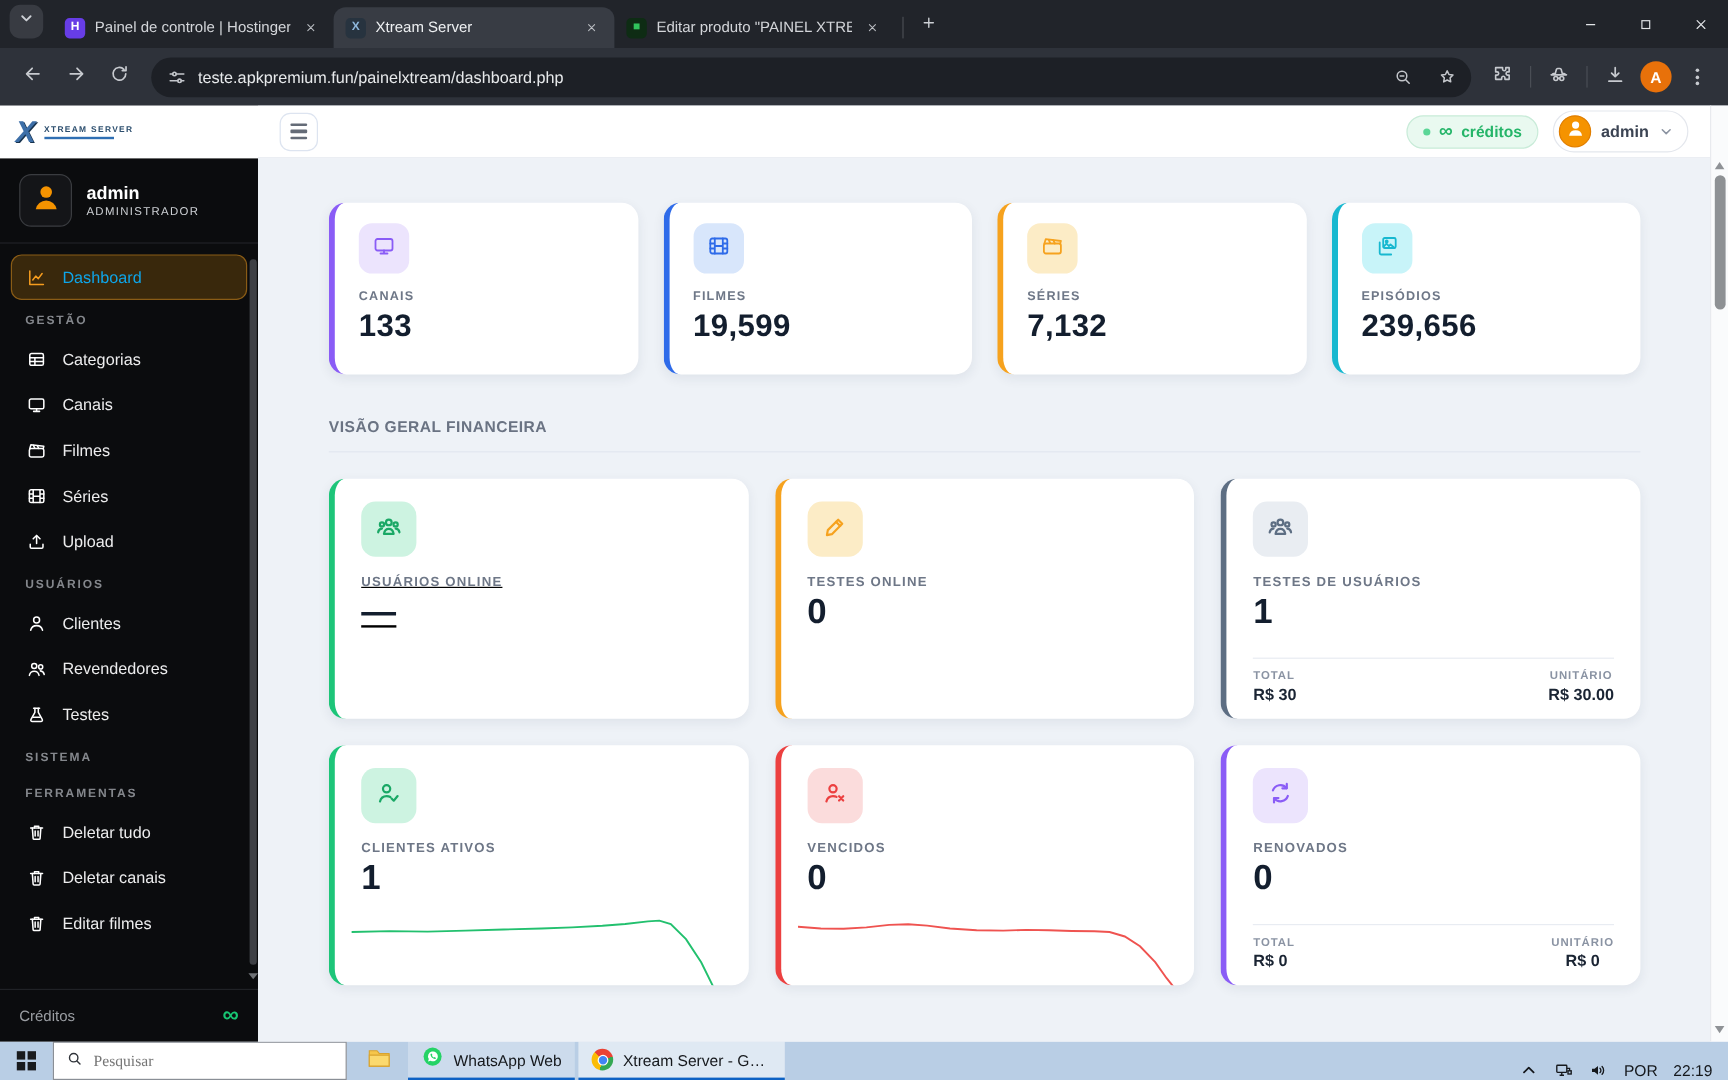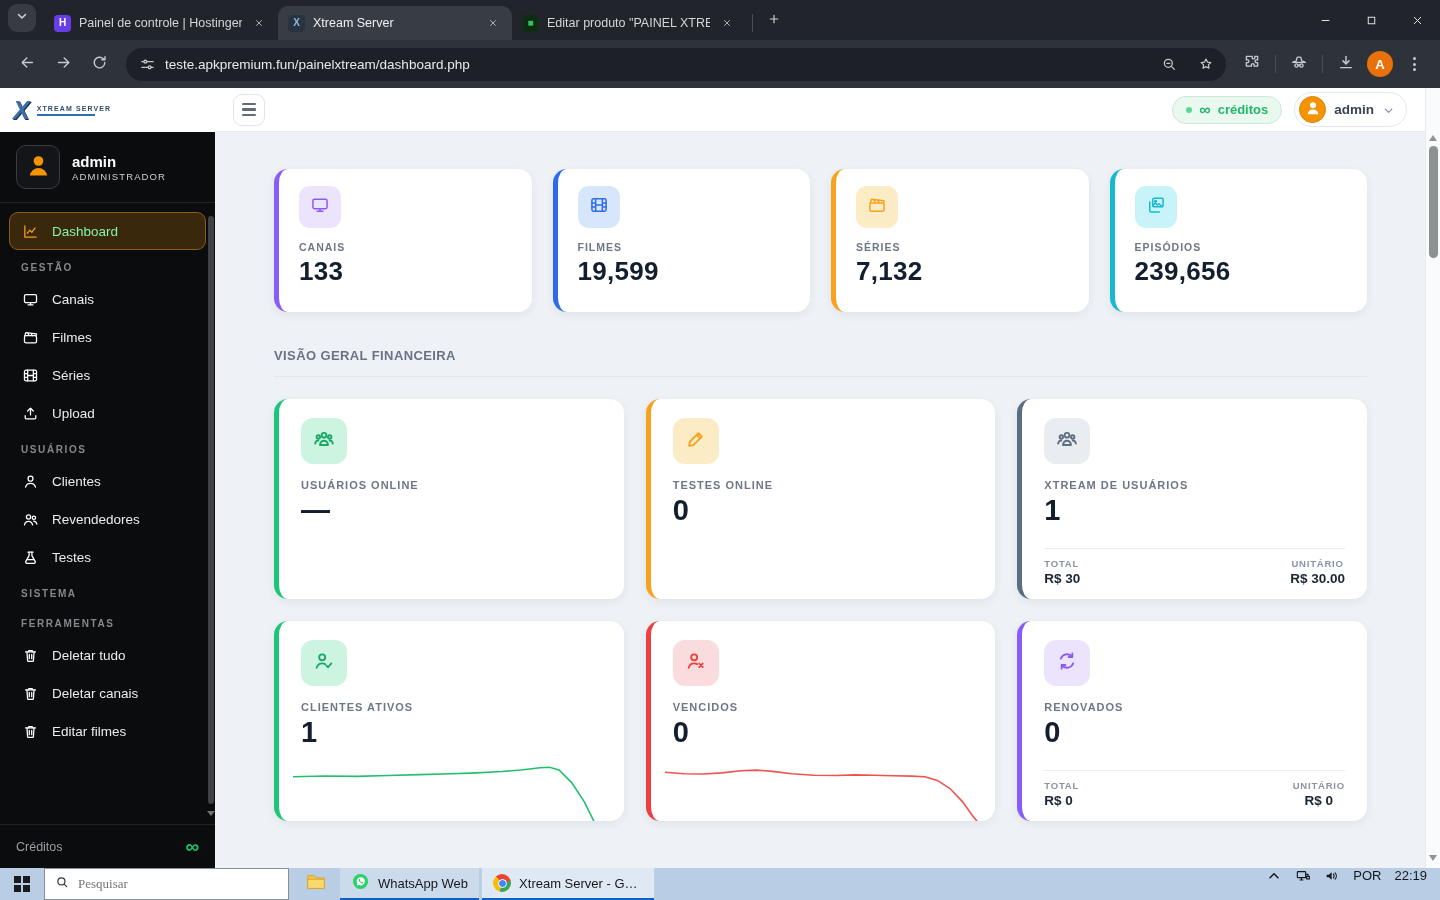--- a/index.html
+++ b/index.html
@@ -51,21 +51,21 @@
   .logo-bar{height:2px;background:#2f6fb3;width:58px}
   .side-user{display:flex;align-items:center;gap:12px;padding:13px 16px;border-bottom:1px solid #202226;flex:none}
   .side-avatar{width:44px;height:44px;border-radius:10px;background:#141518;border:1px solid #3a3c40;display:grid;place-items:center;color:#f59300}
   .side-avatar svg{width:29px;height:29px}
   .side-user-name{font-size:15px;font-weight:700;color:#fff}
   .side-user-role{font-size:9.5px;color:#cdd0d4;letter-spacing:1.1px;margin-top:1px}
   .side-menu{flex:1;padding:9px 9px 0;overflow:hidden}
   .menu-item{display:flex;align-items:center;gap:13px;height:38px;padding:0 12px;border-radius:9px;color:#ececed;font-size:13.5px;border:1px solid transparent;cursor:default}
   .mi-icon{width:17px;height:17px;color:#fff;flex:none}
   .mi-icon svg{width:17px;height:17px}
-  .menu-item.active{background:#39280c;border-color:#8a5c16;color:#86efac}
+  .menu-item.active{background:#39280c;border-color:#8a5c16;color:#0ea5e9}
   .menu-item.active .mi-icon{color:#f59c1e}
   .menu-label{font-size:10px;font-weight:700;letter-spacing:1.6px;color:#84878c;padding:12px 12px 7px}
   .side-footer{height:44px;flex:none;border-top:1px solid #202226;display:flex;align-items:center;justify-content:space-between;padding:0 16px}
   .cred-label{font-size:12.5px;color:#9b9ea3}
   .cred-inf{font-size:19px;font-weight:700;color:#17c673;line-height:1}
   .side-scroll{position:absolute;right:1px;top:128px;bottom:52px;width:6px}
   .side-scroll .thumb{position:absolute;top:0;left:0;right:0;bottom:12px;background:#3e4045;border-radius:3px}
   .side-scroll .down{position:absolute;bottom:0;left:-1px;width:0;height:0;border-left:4px solid transparent;border-right:4px solid transparent;border-top:5px solid #6f7277}
 
   
@@ -120,21 +120,21 @@
   .tb-search svg{width:14px;height:14px;color:#30343a;flex:none}
   .tb-search input{border:none;outline:none;font-size:13px;color:#2c3036;width:100%;background:transparent;font-family:Liberation Serif, serif}
   .tb-folder{width:42px;display:grid;place-items:center;margin-left:6px}
   .tb-folder svg{width:22px;height:22px}
   .tb-app{display:flex;align-items:center;gap:8px;padding:0 11px;border-bottom:2px solid #0e62c4;background:rgba(255,255,255,.28);margin-left:3px;max-width:172px}
   .tb-app.active{background:rgba(255,255,255,.55)}
   .app-label{white-space:nowrap;overflow:hidden;text-overflow:ellipsis;font-size:13px}
   .wa-icon svg{width:19px;height:19px}
   .chrome-icon{position:relative;width:18px;height:18px;border-radius:50%;background:conic-gradient(from -45deg,#ea4335 0 120deg,#34a853 120deg 240deg,#fbbc05 240deg 360deg);flex:none}
   .chrome-icon::after{content:"";position:absolute;inset:4.5px;border-radius:50%;background:#4285f4;border:1.5px solid #fff}
-  .tray{margin-left:auto;display:flex;align-items:flex-start;gap:13px;padding:0 13px;font-size:13px}
+  .tray{margin-left:auto;display:flex;align-items:flex-end;gap:13px;padding:0 13px;font-size:13px}
   .tray .ticon{width:16px;height:16px;color:#15181c;display:grid;place-items:center}
   .tray .ticon svg{width:16px;height:16px}
 </style>
 </head>
 <body>
 
 <div class="screen">
 
   <div class="tabstrip">
     <div class="tab-search">
@@ -299,20 +299,27 @@
       </div>
       <nav class="side-menu" id="side-menu">
           <div class="menu-item active">
             <span class="mi-icon"><svg viewBox="0 0 24 24" fill="none" stroke="currentColor" stroke-width="1.8" stroke-linecap="round" stroke-linejoin="round">
                 <path d="M4 4v16h16"></path>
                 <path d="M7.5 14.5l3.5-4.5 3 3 4.5-6"></path>
               </svg></span>
             <span>Dashboard</span>
           </div>
           <div class="menu-label">GESTÃO</div>
+          <div class="menu-item">
+            <span class="mi-icon"><svg viewBox="0 0 24 24" fill="none" stroke="currentColor" stroke-width="1.8" stroke-linecap="round" stroke-linejoin="round">
+                <rect x="4" y="5" width="16" height="14" rx="2"></rect>
+                <path d="M4 10h16M4 14.5h16M10 10v9"></path>
+              </svg></span>
+            <span>Categorias</span>
+          </div>
           <div class="menu-item">
             <span class="mi-icon"><svg viewBox="0 0 24 24" fill="none" stroke="currentColor" stroke-width="1.8" stroke-linecap="round" stroke-linejoin="round">
                 <rect x="3.5" y="5" width="17" height="11.5" rx="2"></rect>
                 <path d="M12 16.5v3M8.5 19.5h7"></path>
               </svg></span>
             <span>Canais</span>
           </div>
           <div class="menu-item">
             <span class="mi-icon"><svg viewBox="0 0 24 24" fill="none" stroke="currentColor" stroke-width="1.8" stroke-linecap="round" stroke-linejoin="round">
                 <rect x="3.5" y="9.5" width="17" height="10" rx="2"></rect>
@@ -469,21 +476,21 @@
                     <circle cx="11.5" cy="7.5" r="1"></circle>
                     <path d="M8.5 12.5l2.8-2.8 2.4 2.4 1.6-1.6 4.2 3.5"></path>
                   </svg></span>
               </div>
               <div class="card-label">EPISÓDIOS</div>
               <div class="card-value">239,656</div>
             </div>
           </div>
         <div class="section-title">VISÃO GERAL FINANCEIRA</div>
         <div class="cards-3" id="fin-cards-1">
-            <div class="fin-card" style="border-left-color: rgb(29, 197, 121);">
+            <div class="fin-card" style="border-left-color: rgb(29, 197, 121); text-decoration: underline;">
               <div class="icon-box" style="background: rgb(205, 243, 225); color: rgb(26, 168, 102);">
                 <span><svg viewBox="0 0 24 24" fill="none" stroke="currentColor" stroke-width="2" stroke-linecap="round" stroke-linejoin="round">
                     <circle cx="12" cy="8" r="2.6"></circle>
                     <path d="M7.6 18.5c.5-3 2.2-4.6 4.4-4.6s3.9 1.6 4.4 4.6z"></path>
                     <circle cx="5.8" cy="9.8" r="1.9"></circle>
                     <path d="M2.3 17c.4-2.2 1.7-3.4 3.5-3.4"></path>
                     <circle cx="18.2" cy="9.8" r="1.9"></circle>
                     <path d="M21.7 17c-.4-2.2-1.7-3.4-3.5-3.4"></path>
                   </svg></span>
               </div>
@@ -504,21 +511,21 @@
               <div class="icon-box" style="background: rgb(233, 237, 242); color: rgb(93, 110, 131);">
                 <span><svg viewBox="0 0 24 24" fill="none" stroke="currentColor" stroke-width="2" stroke-linecap="round" stroke-linejoin="round">
                     <circle cx="12" cy="8" r="2.6"></circle>
                     <path d="M7.6 18.5c.5-3 2.2-4.6 4.4-4.6s3.9 1.6 4.4 4.6z"></path>
                     <circle cx="5.8" cy="9.8" r="1.9"></circle>
                     <path d="M2.3 17c.4-2.2 1.7-3.4 3.5-3.4"></path>
                     <circle cx="18.2" cy="9.8" r="1.9"></circle>
                     <path d="M21.7 17c-.4-2.2-1.7-3.4-3.5-3.4"></path>
                   </svg></span>
               </div>
-              <div class="card-label">XTREAM DE USUÁRIOS</div>
+              <div class="card-label">TESTES DE USUÁRIOS</div>
               <div class="card-value">1</div>
               <div class="fin-footer">
                 <div class="ff-col">
                   <div class="ff-label">TOTAL</div>
                   <div class="ff-value">R$ 30</div>
                 </div>
                 <div class="ff-col right">
                   <div class="ff-label">UNITÁRIO</div>
                   <div class="ff-value">R$ 30.00</div>
                 </div>

